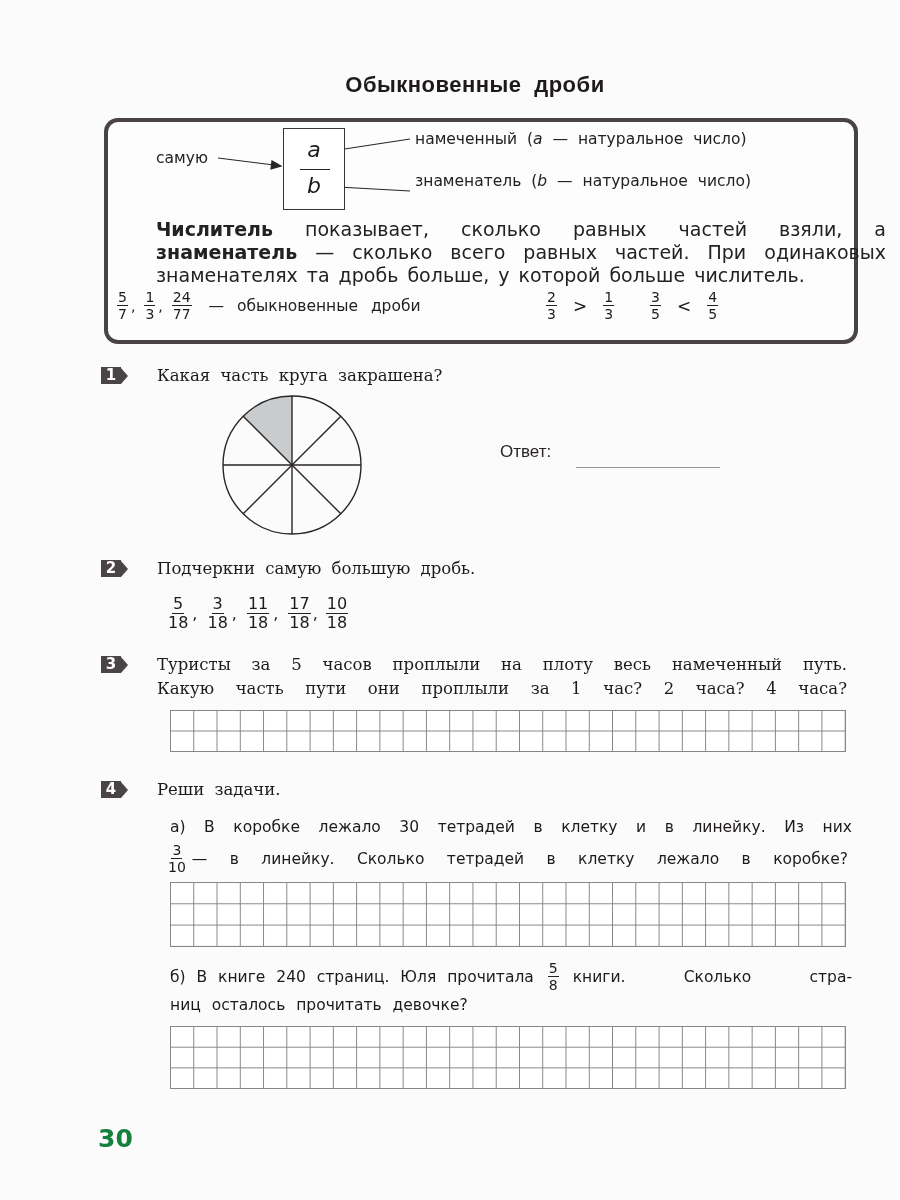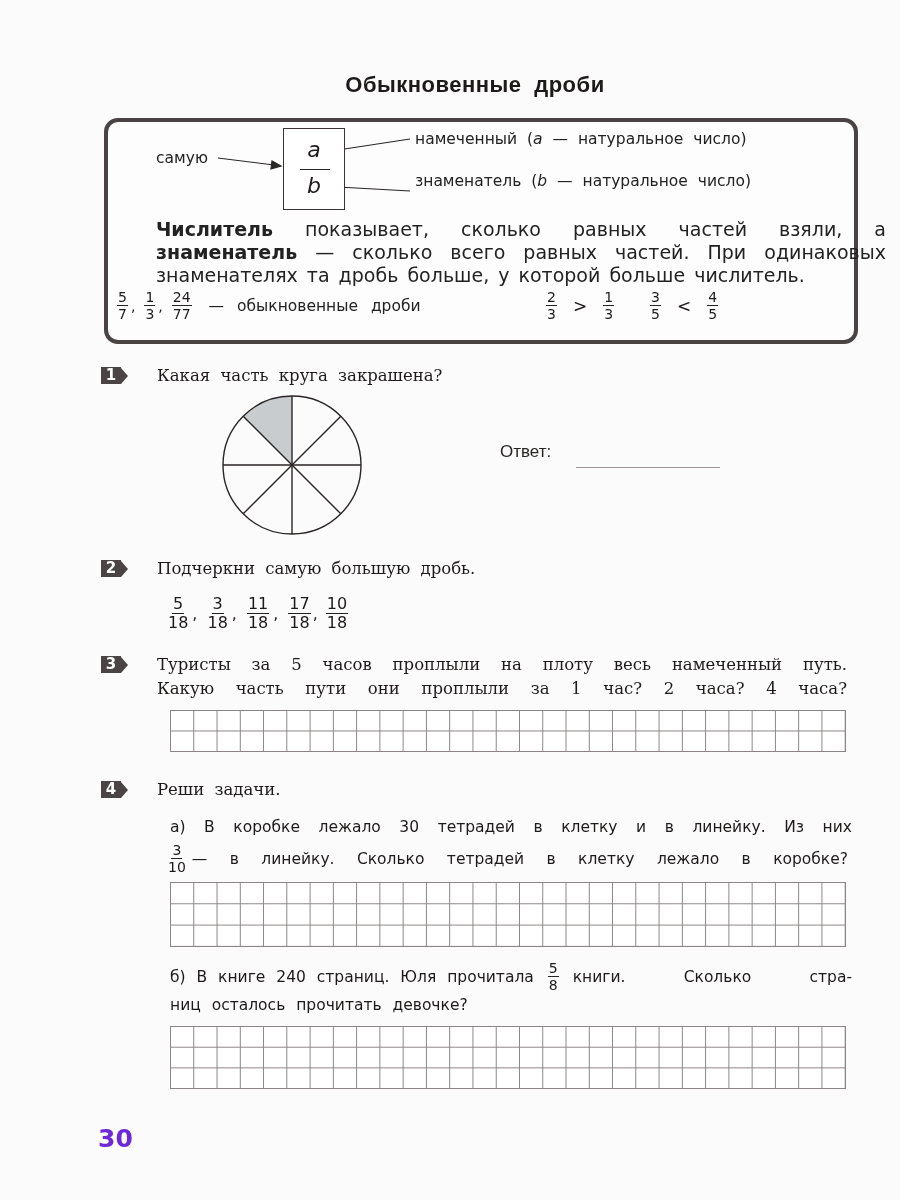--- a/index.html
+++ b/index.html
@@ -77,21 +77,21 @@
       linear-gradient(to right, #8a8484 1px, transparent 1px),
       linear-gradient(to bottom, #8a8484 1px, transparent 1px);
     border-right:1px solid #8a8484; border-bottom:1px solid #8a8484;
   }
   .g3 { left:170px; top:710px; width:675px; height:41px; background-size:23.27px 20.5px; }
   .g4a { left:170px; top:882px; width:675px; height:64px; background-size:23.27px 21.3px; }
   .g4b { left:170px; top:1026px; width:675px; height:62px; background-size:23.27px 20.7px; }
 
   .pagenum {
     left:98px; top:1124px; font-family:"DejaVu Sans", sans-serif; font-weight:bold;
-    font-size:25px; color:#6d28d9;
+    font-size:25px; color:#15803d;
   }
 </style>
 </head>
 <body>
 
 <div class="abs title" style="left:0;width:950px;">Обыкновенные дроби</div>
 
 <div class="abs rulebox"></div>
 
 <div class="abs rtext" style="left:156px;top:149px;">самую</div>

